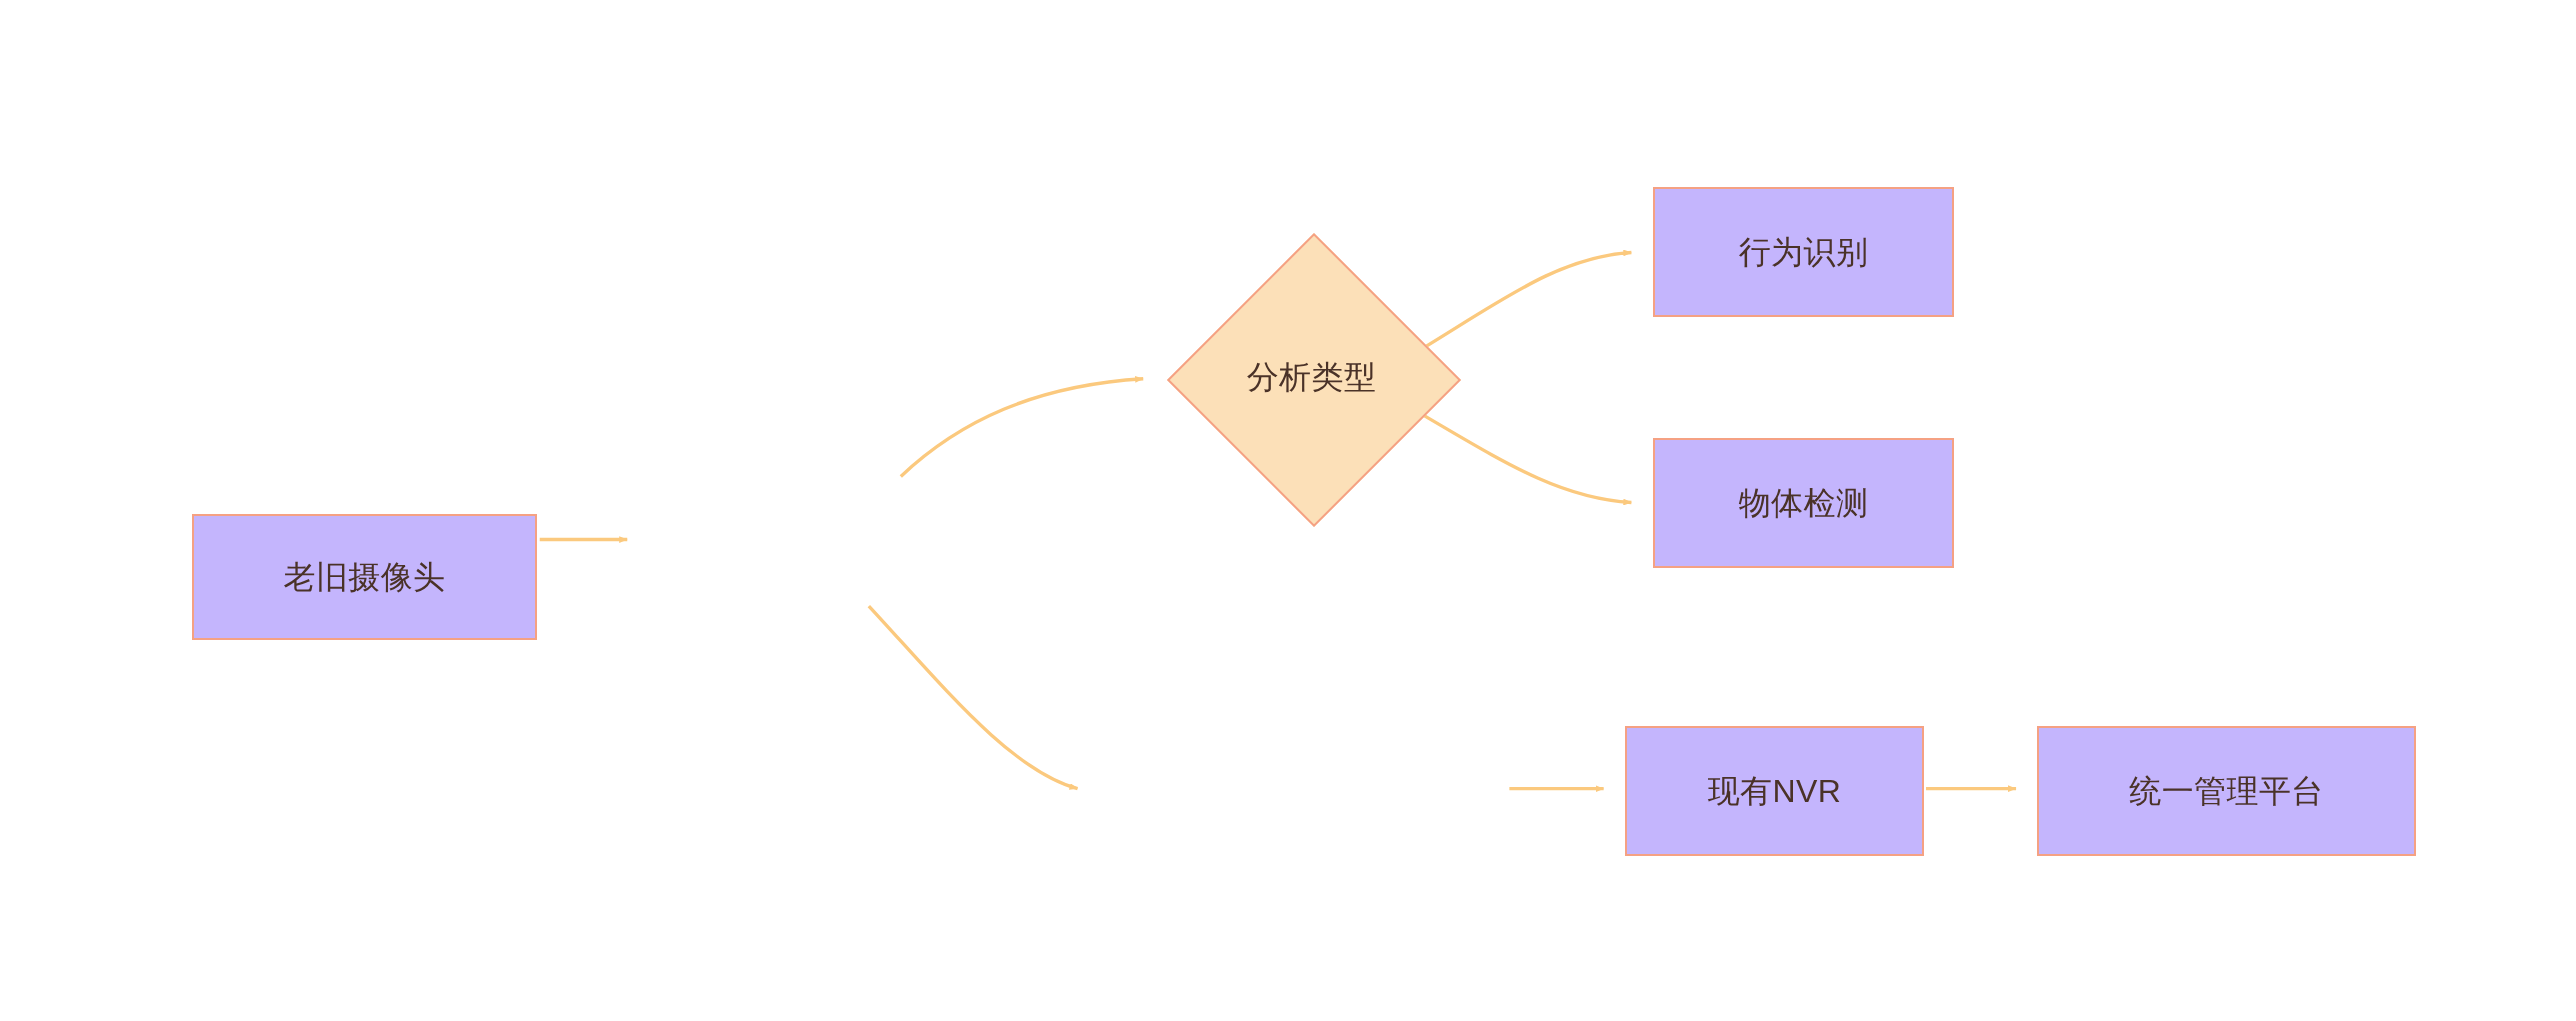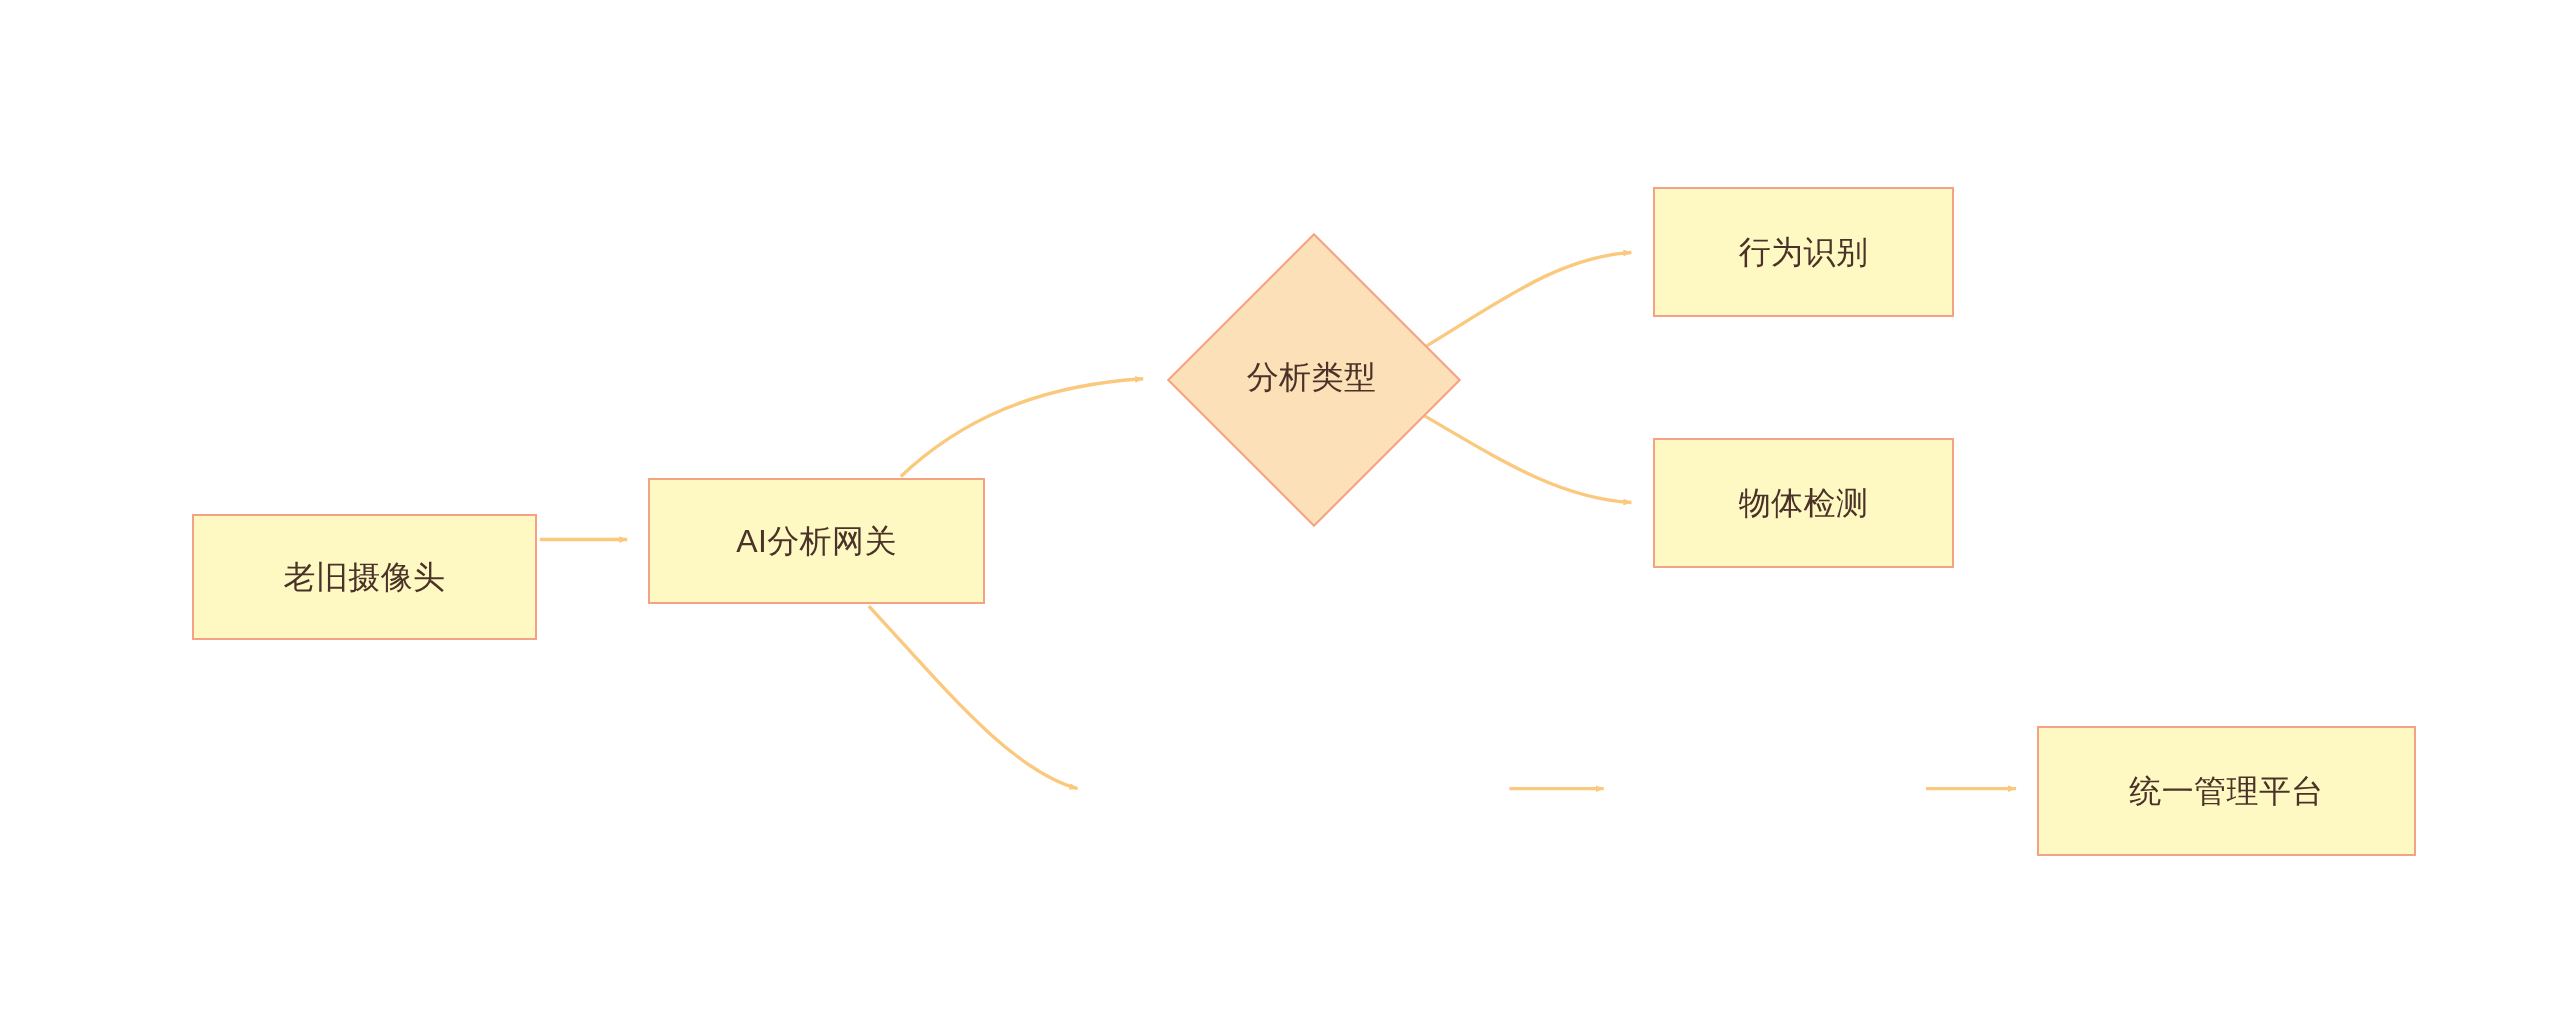--- a/index.html
+++ b/index.html
@@ -35,21 +35,21 @@
     align-items: center;
     justify-content: center;
     text-align: center;
     color: #4a3228;
     font-size: 32px;
     line-height: 1.2;
     letter-spacing: 0.4px;
     white-space: nowrap;
   }
   .node.rect {
-    background: #fef9c3;
+    background: #c4b5fd;
     border: 2.5px solid #f5a183;
   }
   .node.diamond-wrap {
     background: transparent;
     border: none;
   }
   .diamond-shape {
     position: absolute;
     left: 50%;
     top: 50%;
@@ -108,37 +108,37 @@
 
     <g>
       <path d="M2288,937 L2395,937" fill="none" stroke="#fbc97e" stroke-width="4" marker-end="url(#arrowhead)"></path>
     </g>
   </svg>
 
   <div class="node rect" id="node-legacy-camera" style="left: 192px; top: 478px; width: 345px; height: 126px; margin-top: 36px;">
     <span class="node-label">老旧摄像头</span>
   </div>
 
-  <div class="node rect" id="node-ai-gateway" style="left: 648px; top: 478px; width: 337px; height: 126px;">
-    <span class="node-label">AI分析网关</span>
-  </div>
 
   <div class="node diamond-wrap" id="node-analysis-type" style="left: 1164px; top: 233px; width: 295px; height: 289px;">
     <span class="diamond-shape" style="width: 204px; height: 204px; margin-left: -102px; margin-top: -102px;"></span>
     <span class="diamond-label">分析类型</span>
   </div>
 
   <div class="node rect" id="node-behavior-recognition" style="left: 1653px; top: 187px; width: 301px; height: 130px;">
     <span class="node-label">行为识别</span>
   </div>
 
   <div class="node rect" id="node-object-detection" style="left: 1653px; top: 438px; width: 301px; height: 130px; align-items: center;">
     <span class="node-label">物体检测</span>
   </div>
 
 
+  <div class="node rect" id="node-existing-nvr" style="left: 1625px; top: 726px; width: 299px; height: 130px;">
+    <span class="node-label">现有NVR</span>
+  </div>
 
   <div class="node rect" id="node-unified-platform" style="left: 2037px; top: 726px; width: 379px; height: 130px;">
     <span class="node-label">统一管理平台</span>
   </div>
 
 </div>
 
 
 </body></html>

